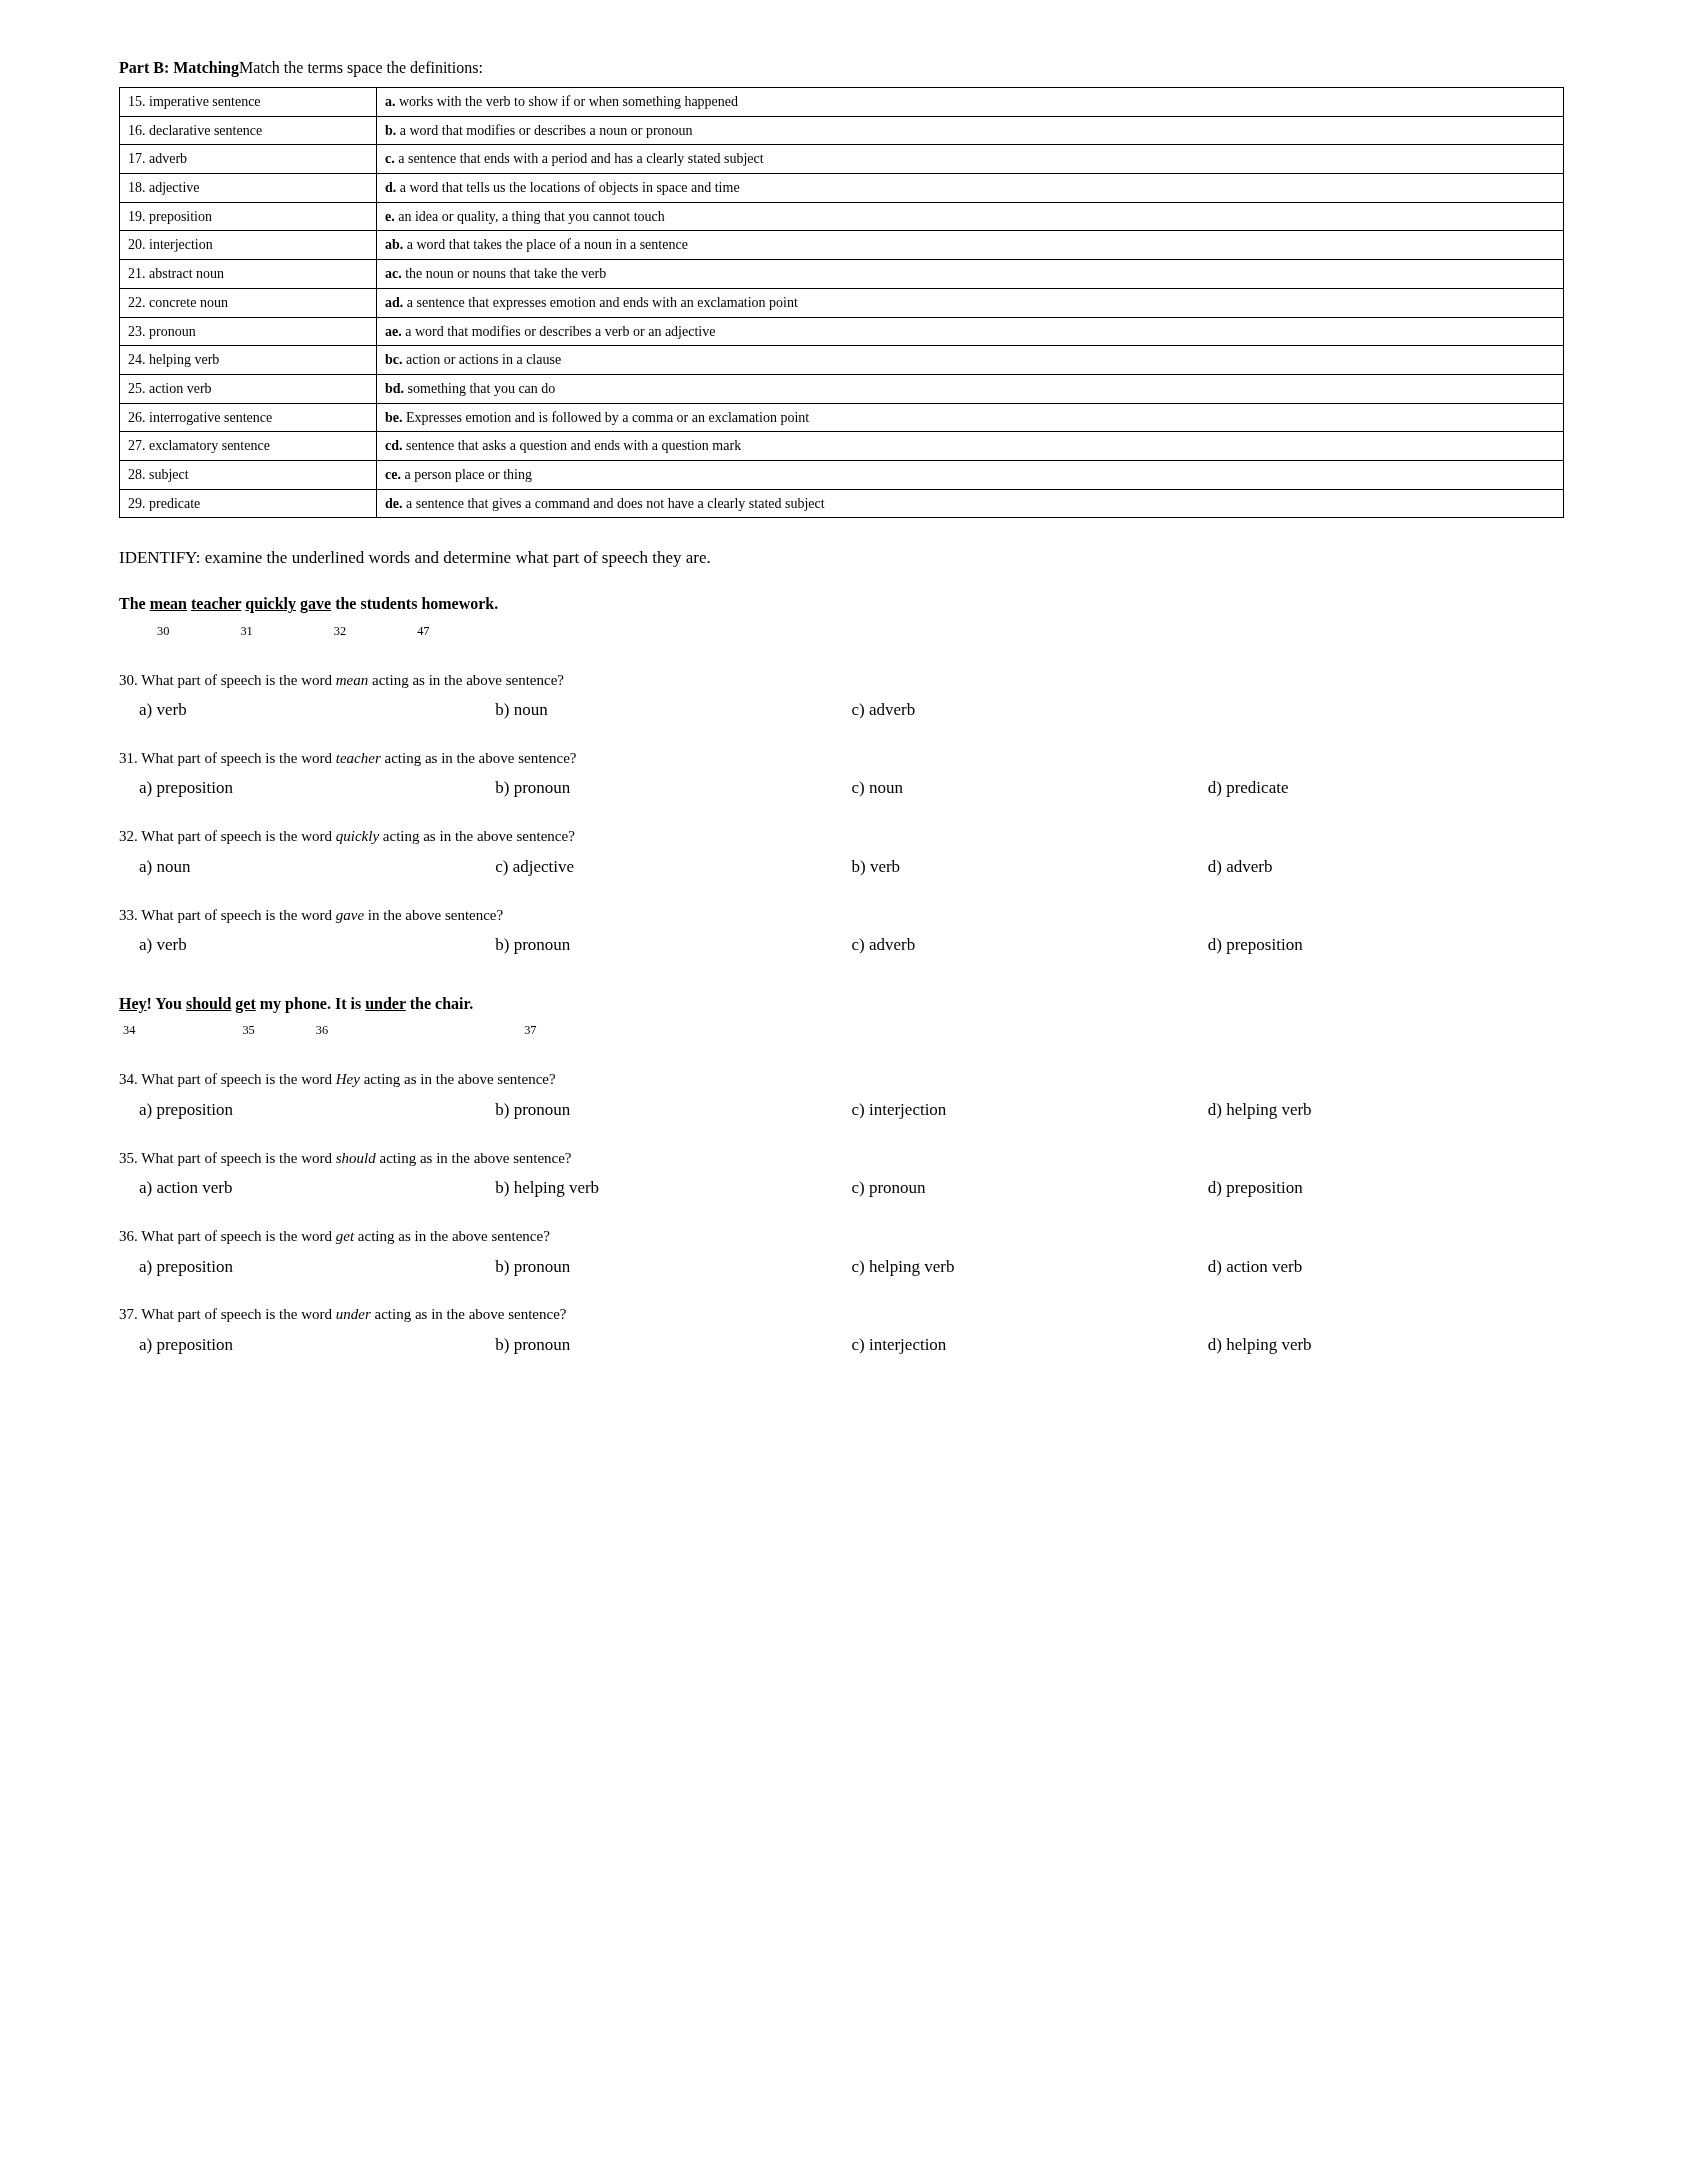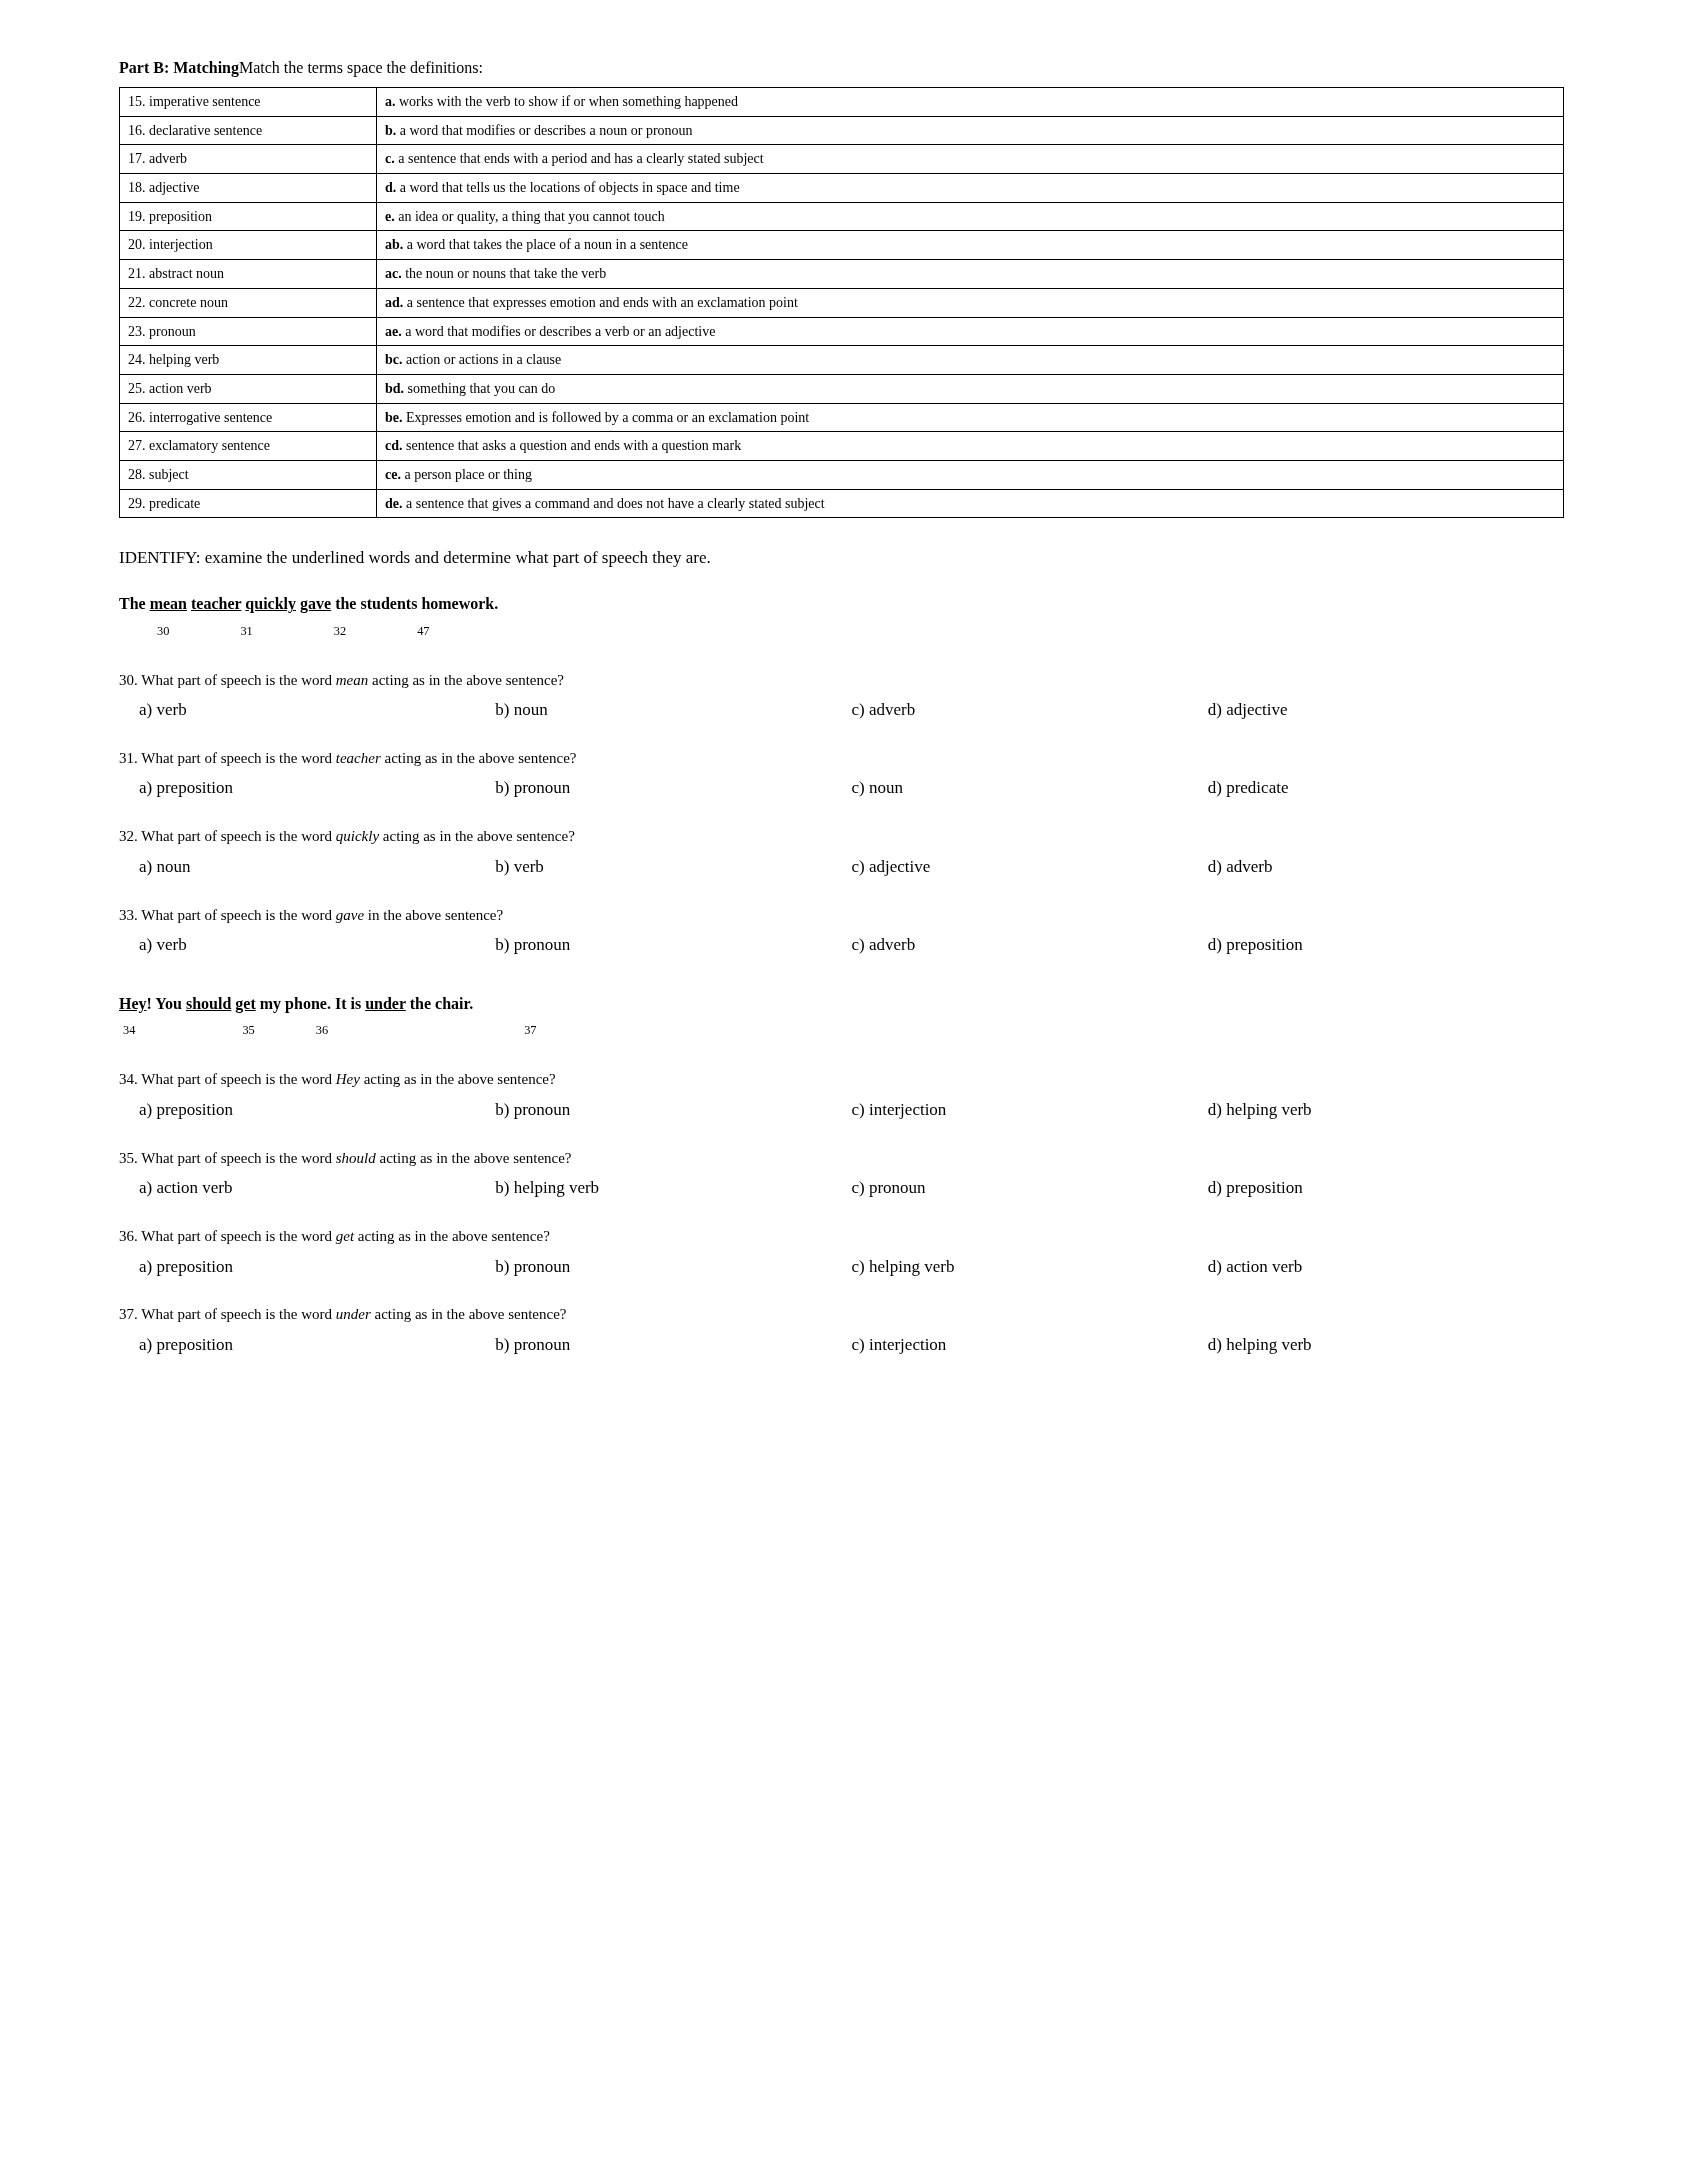--- a/index.html
+++ b/index.html
@@ -165,42 +165,41 @@
 
 <div id="questions-s1">
     <div class="question-block">
       <div class="question-text">
         30.  What part of speech is the word <em>mean</em> acting as in the above sentence?
       </div>
       <div class="options-grid">
         <div class="option">a)  verb</div>
         <div class="option">b)  noun</div>
         <div class="option">c)  adverb</div>
-        <div class="option">d)  adjective</div>
       </div>
     </div>
     <div class="question-block">
       <div class="question-text">
         31.  What part of speech is the word <em>teacher</em> acting as in the above sentence?
       </div>
       <div class="options-grid">
         <div class="option">a)  preposition</div>
         <div class="option">b)  pronoun</div>
         <div class="option">c)  noun</div>
         <div class="option">d)  predicate</div>
       </div>
     </div>
     <div class="question-block">
       <div class="question-text">
         32.  What part of speech is the word <em>quickly</em> acting as in the above sentence?
       </div>
       <div class="options-grid">
         <div class="option">a)  noun</div>
+        <div class="option">c)  adjective</div>
         <div class="option">b)  verb</div>
-        <div class="option">c)  adjective</div>
         <div class="option">d)  adverb</div>
       </div>
     </div>
     <div class="question-block">
       <div class="question-text">
         33.  What part of speech is the word <em>gave</em> in the above sentence?
       </div>
       <div class="options-grid">
         <div class="option">a)  verb</div>
         <div class="option">b)  pronoun</div>

